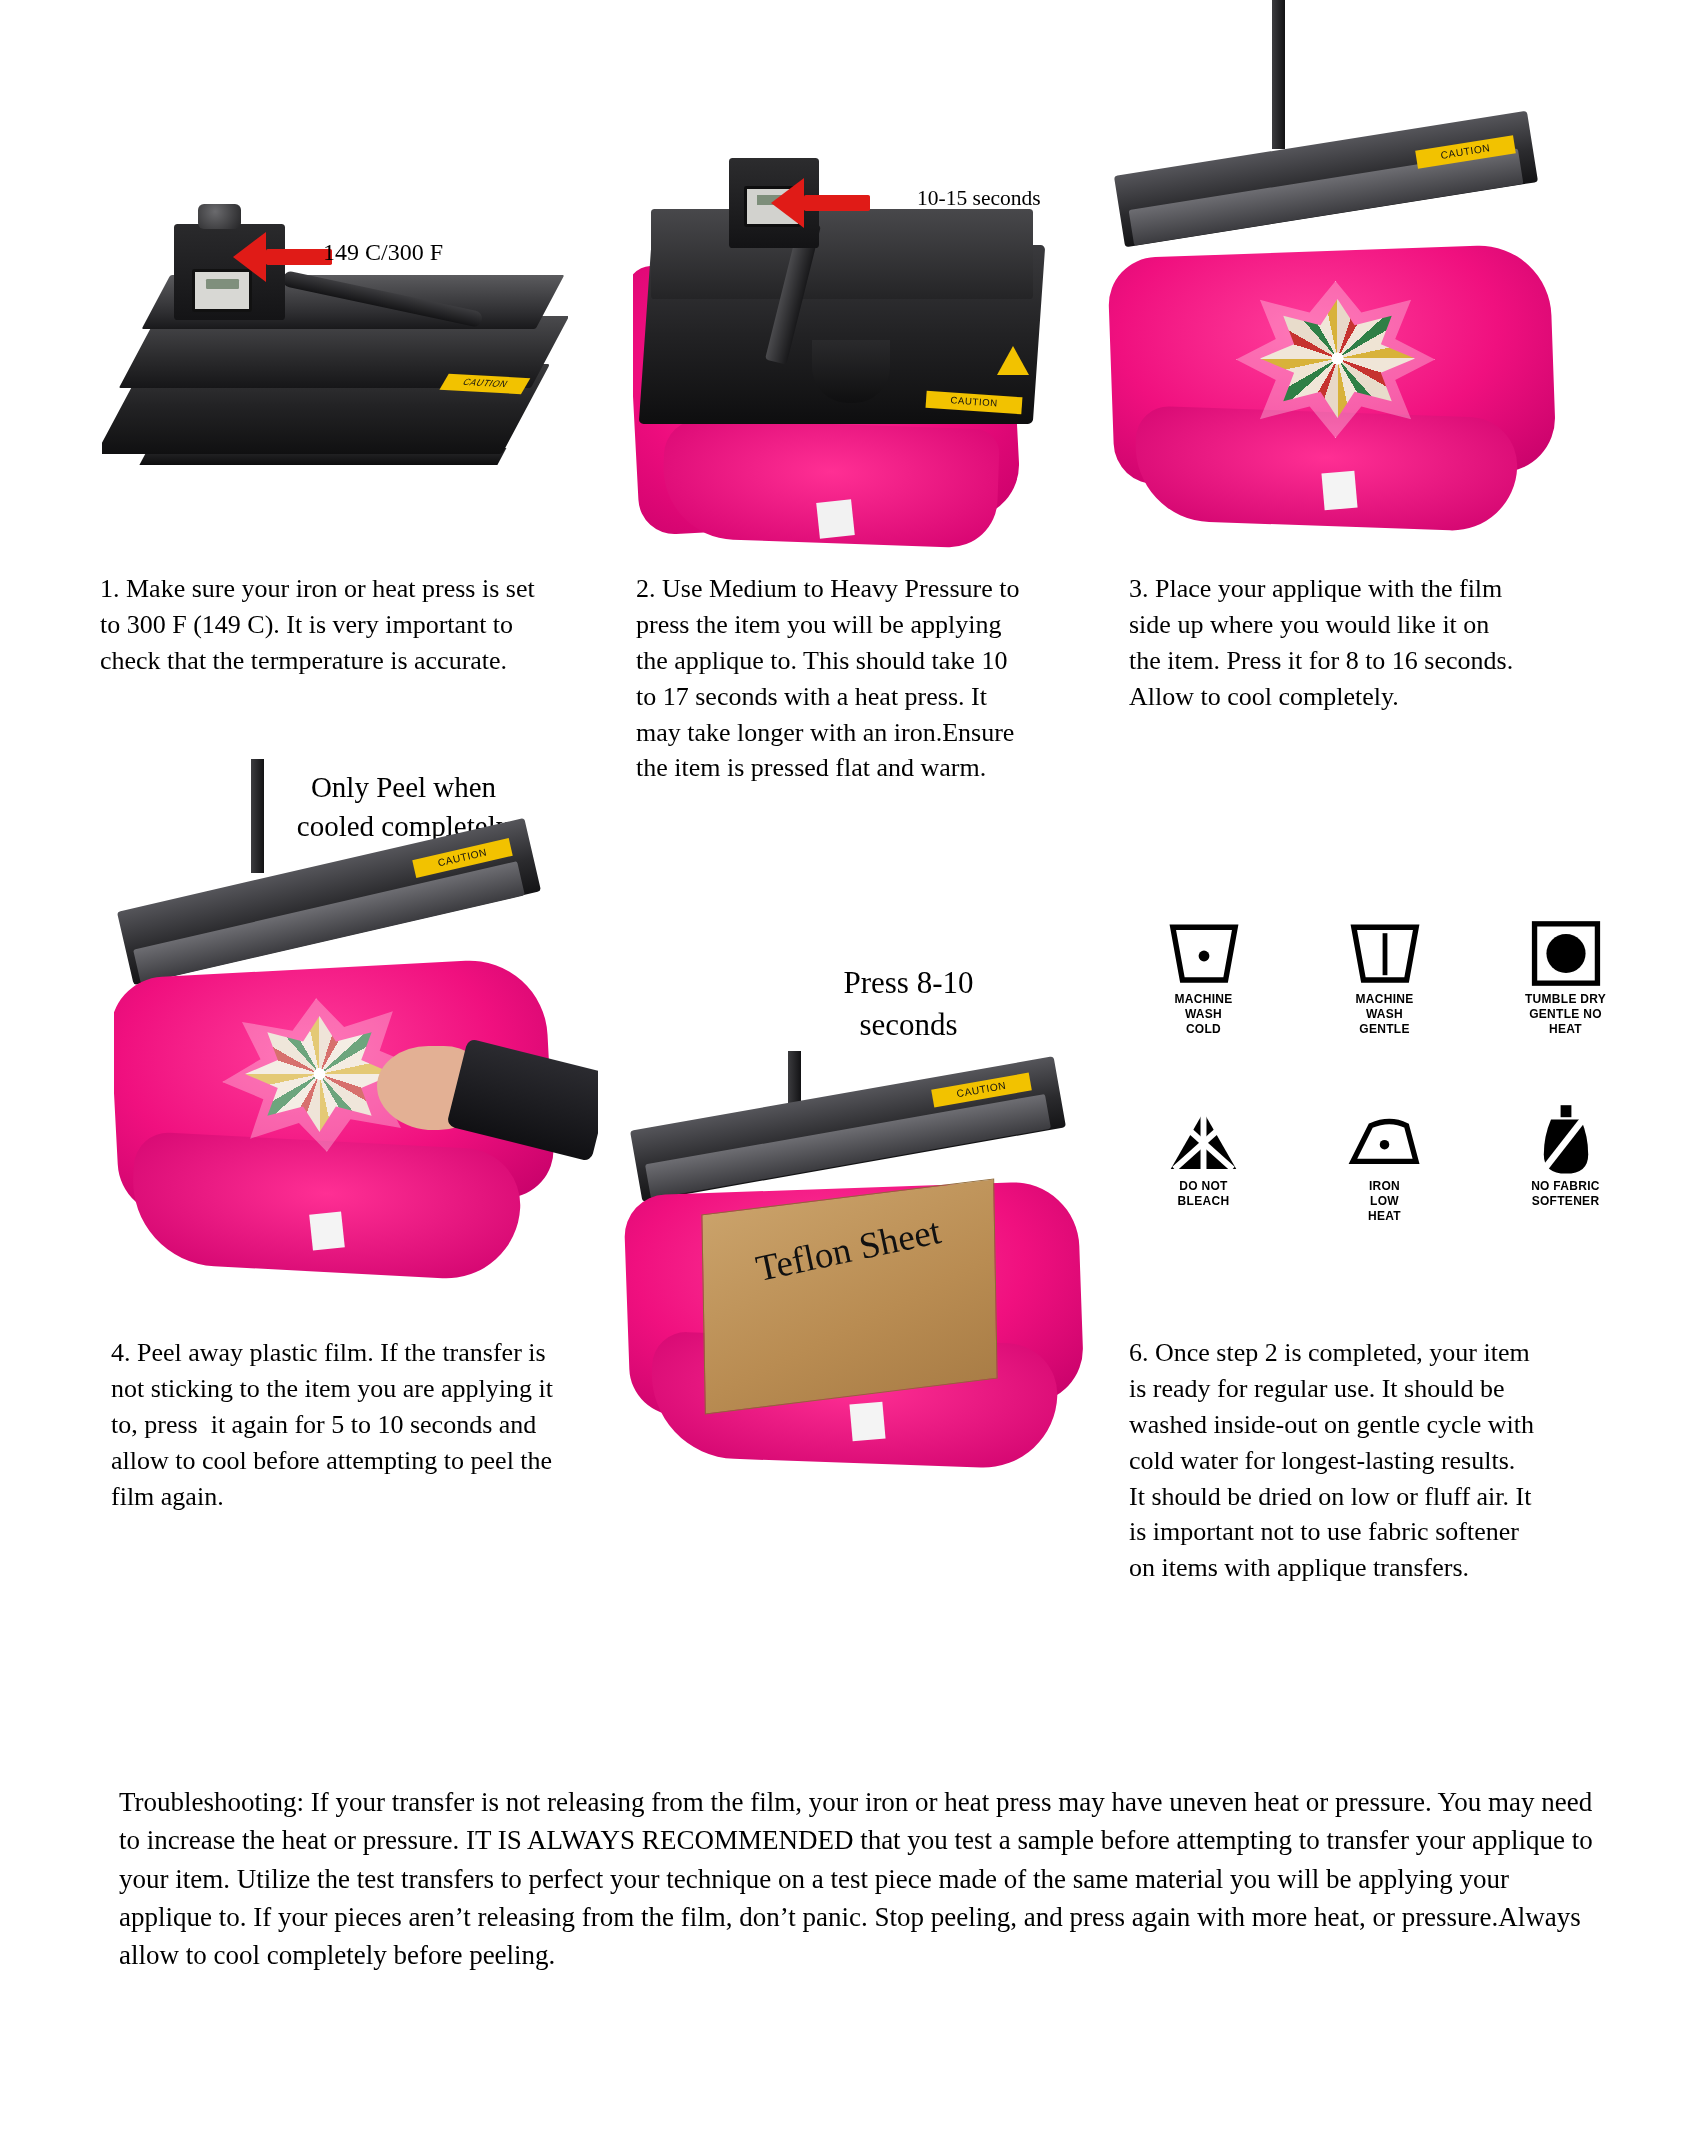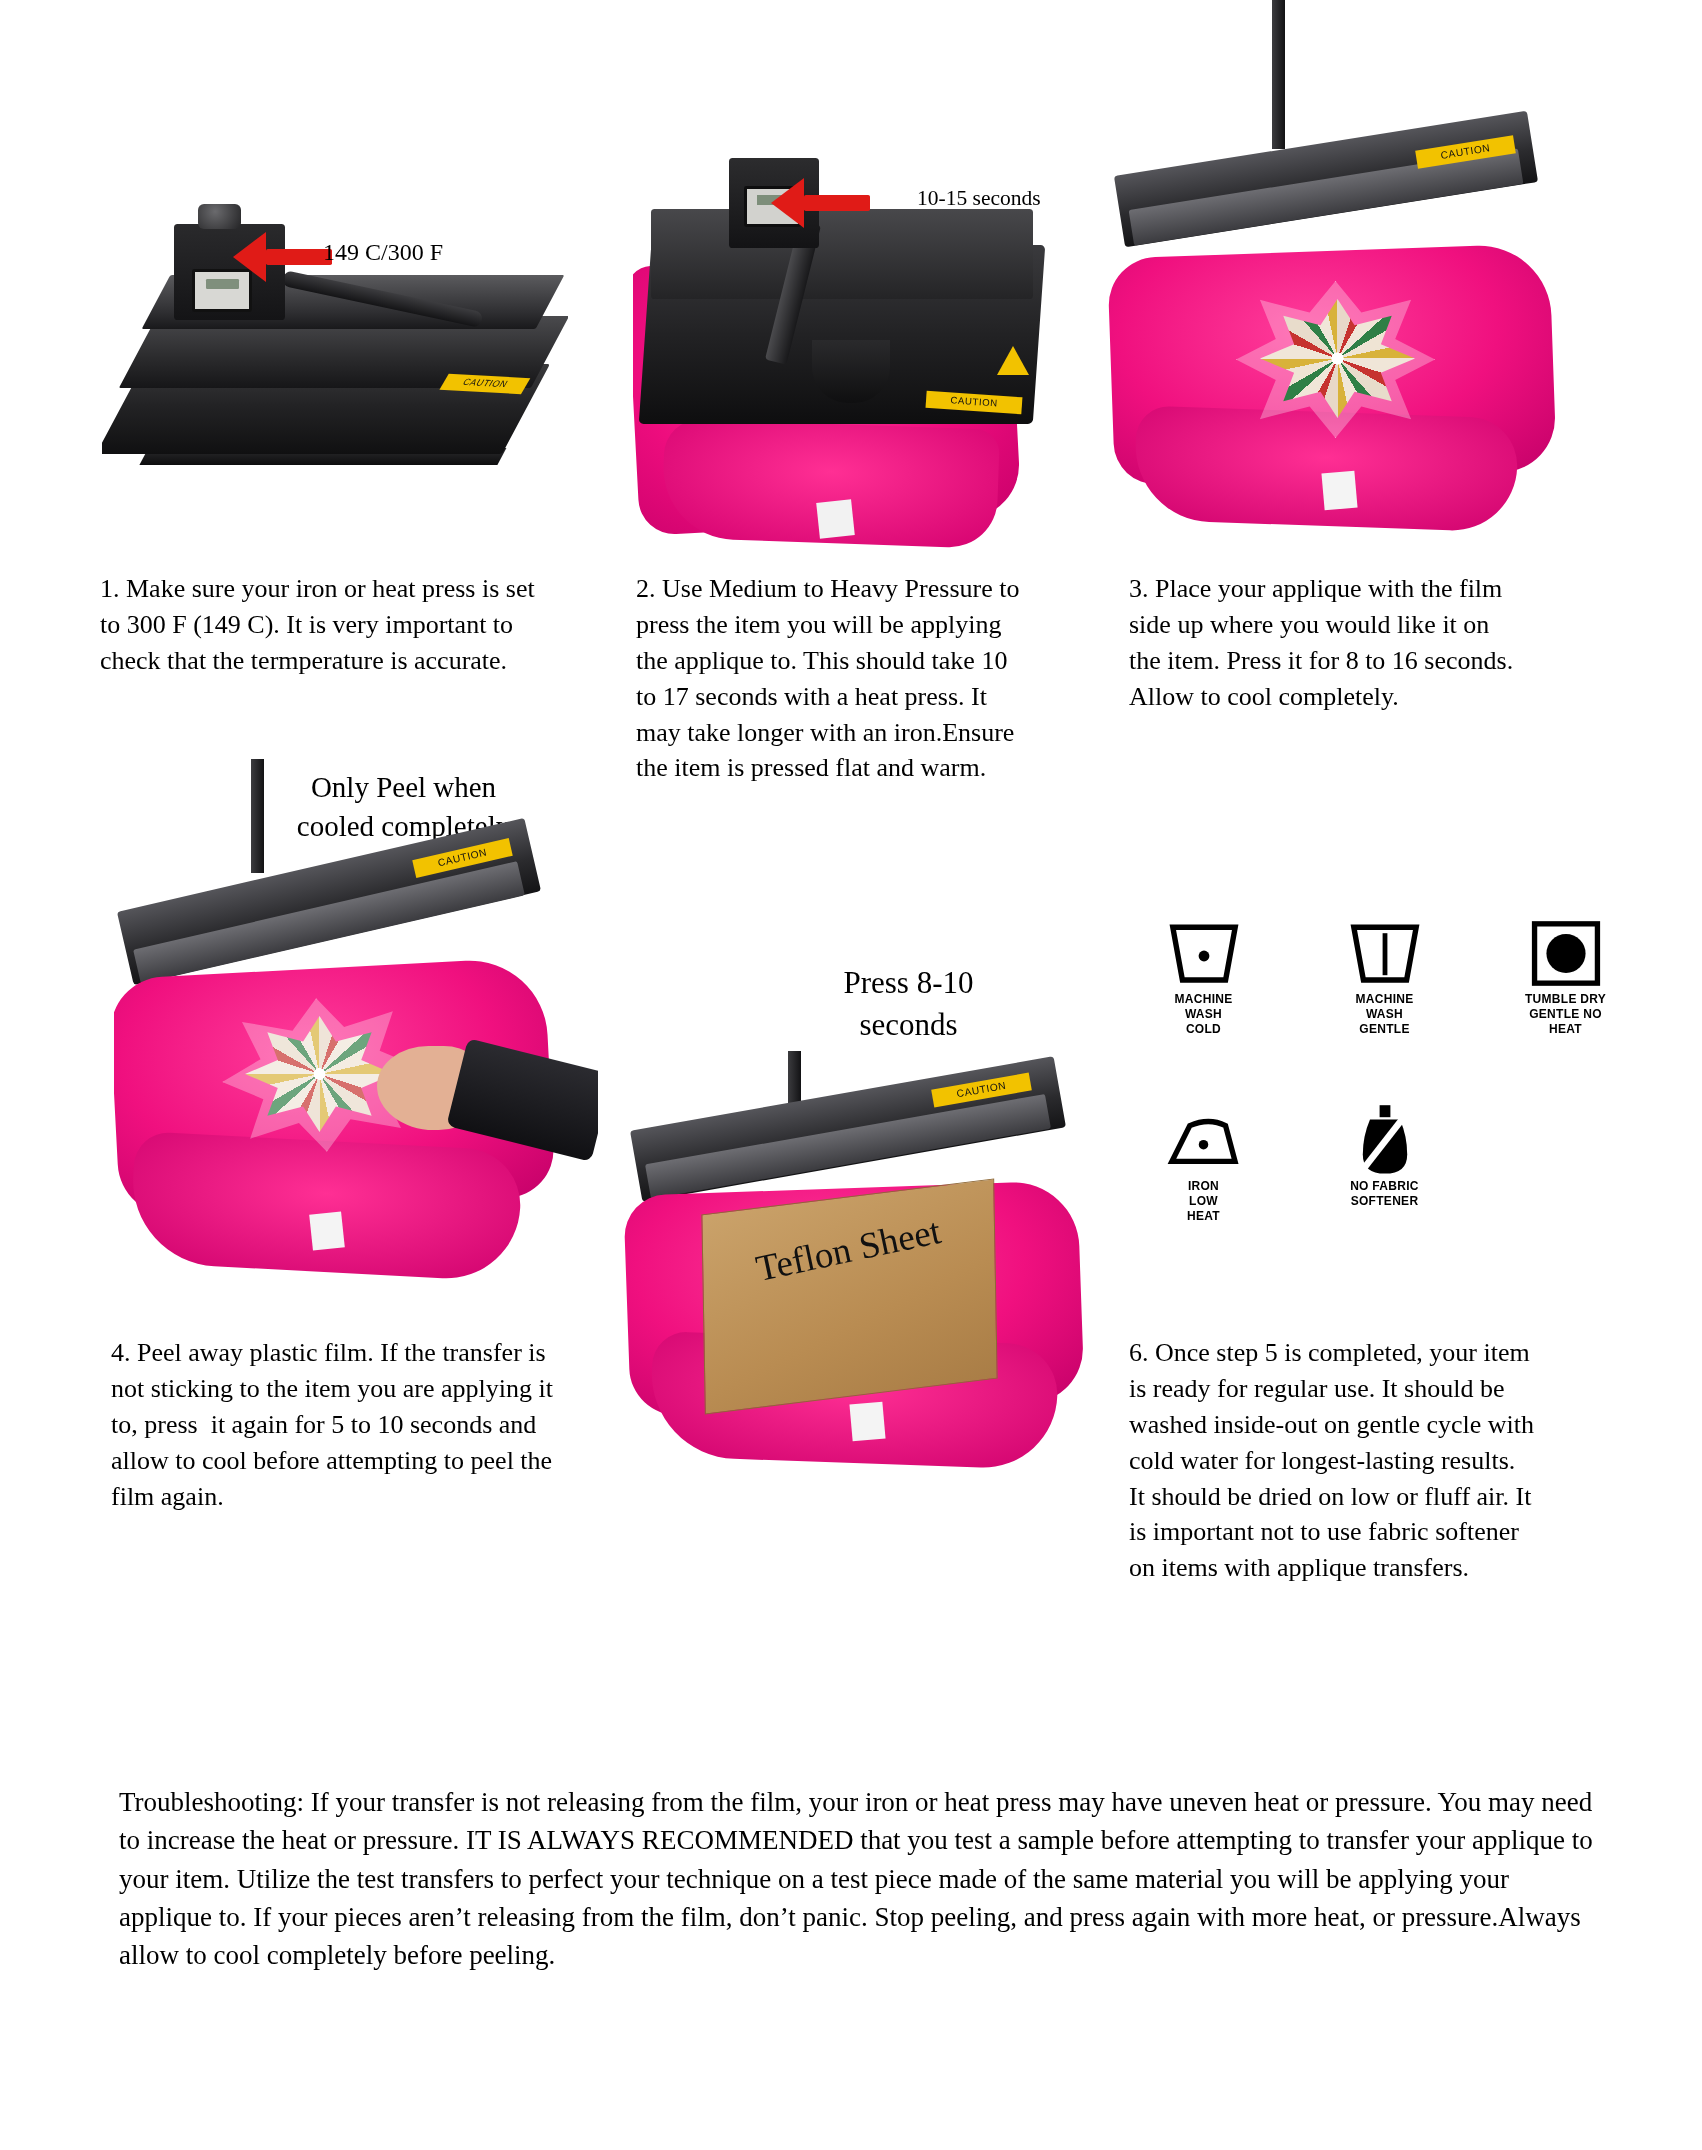--- a/index.html
+++ b/index.html
@@ -403,20 +403,32 @@
         <svg width="70" height="67" viewBox="0 0 118 112">
           <rect x="6" y="6" width="106" height="100" fill="none" stroke="#000" stroke-width="9"></rect>
           <circle cx="59" cy="56" r="33" fill="#000"></circle>
         </svg>
       </div>
       <div class="care-label">TUMBLE DRY
 GENTLE NO
 HEAT</div>
     </div>
 
+    <div class="care-cell">
+      <div class="care-glyph">
+        <svg width="75" height="67" viewBox="0 0 126 112">
+          <path d="M63 8 L118 104 L8 104 Z" fill="#000"></path>
+          <line x1="14" y1="104" x2="112" y2="16" stroke="#fff" stroke-width="10"></line>
+          <line x1="112" y1="104" x2="14" y2="16" stroke="#fff" stroke-width="10"></line>
+          <line x1="63" y1="104" x2="63" y2="8" stroke="#fff" stroke-width="10"></line>
+        </svg>
+      </div>
+      <div class="care-label">DO NOT
+BLEACH</div>
+    </div>
 
     <div class="care-cell">
       <div class="care-glyph">
         <svg width="75" height="61" viewBox="0 0 126 102">
           <path d="M10 86 L116 86 L100 26 Q72 12 40 26 Z" fill="none" stroke="#000" stroke-width="9"></path>
           <circle cx="63" cy="58" r="8" fill="#000"></circle>
         </svg>
       </div>
       <div class="care-label">IRON
 LOW
@@ -432,19 +444,19 @@
         </svg>
       </div>
       <div class="care-label">NO FABRIC
 SOFTENER</div>
     </div>
   </div>
 
   <div class="caption" style="left:111px; top:1335px; width:472px;">4. Peel away plastic film. If the transfer is not sticking to the item you are applying it to, press  it again for 5 to 10 seconds and allow to cool before attempting to peel the film again.</div>
 
 
-  <div class="caption" style="left:1129px; top:1335px; width:412px;">6. Once step 5 is completed, your item is ready for regular use. It should be washed inside-out on gentle cycle with cold water for longest-lasting results.
+  <div class="caption" style="left:1129px; top:1335px; width:412px;">6. Once step 2 is completed, your item is ready for regular use. It should be washed inside-out on gentle cycle with cold water for longest-lasting results.
 It should be dried on low or fluff air. It is important not to use fabric softener on items with applique transfers.</div>
 
   <div class="troubleshoot" style="left:119px; top:1783px; width:1482px;">Troubleshooting: If your transfer is not releasing from the film, your iron or heat press may have uneven heat or pressure. You may need to increase the heat or pressure. IT IS ALWAYS RECOMMENDED that you test a sample before attempting to transfer your applique to your item. Utilize the test transfers to perfect your technique on a test piece made of the same material you will be applying your applique to. If your pieces aren’t releasing from the film, don’t panic. Stop peeling, and press again with more heat, or pressure.Always allow to cool completely before peeling.</div>
 
 </div>
 
 
 </body></html>

